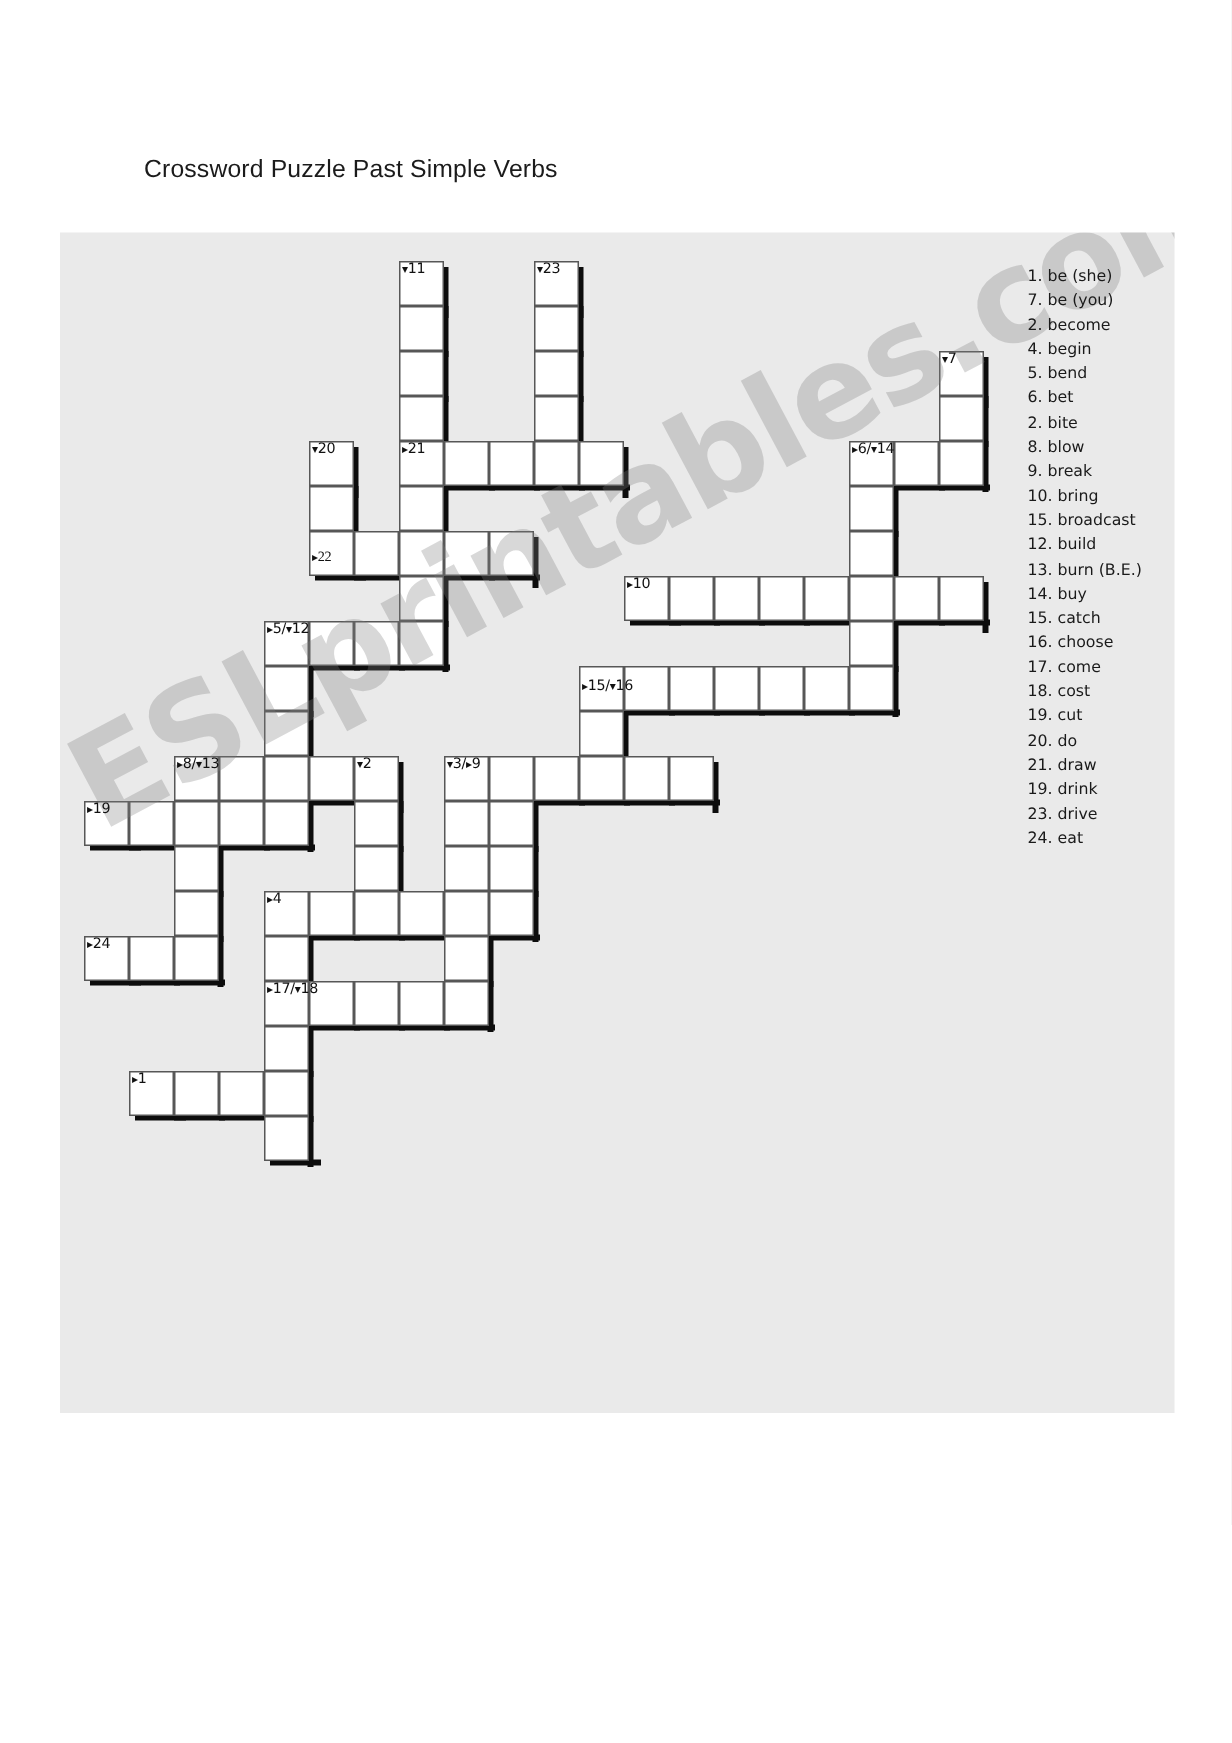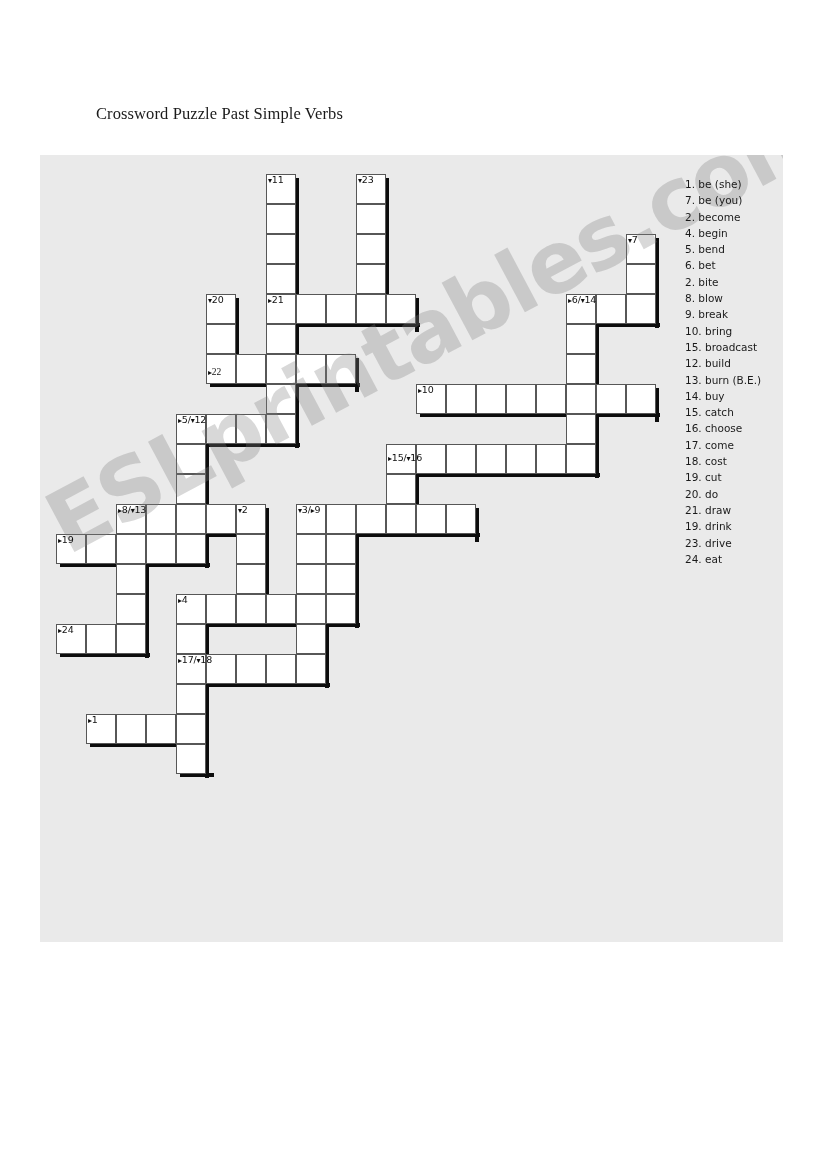--- a/index.html
+++ b/index.html
@@ -6,21 +6,21 @@
   body {
     width:821px; height:1162px;
     background:#ffffff;
     font-family:"DejaVu Sans", sans-serif;
     position:relative;
     overflow:hidden;
   }
   #page-title {
     position:absolute; left:96px; top:104px;
     font-size:16.5px; color:#1b1b1b; letter-spacing:0.1px;
-    font-family:Liberation Serif, serif;
+    font-family:Liberation Sans, sans-serif;
     white-space:nowrap;
   }
   #worksheet-panel {
     position:absolute; left:40px; top:155px;
     width:743px; height:787px;
     background:#eaeaea;
     overflow:hidden;
   }
   #grid-layer { position:absolute; left:0; top:0; width:743px; height:787px; }
 

